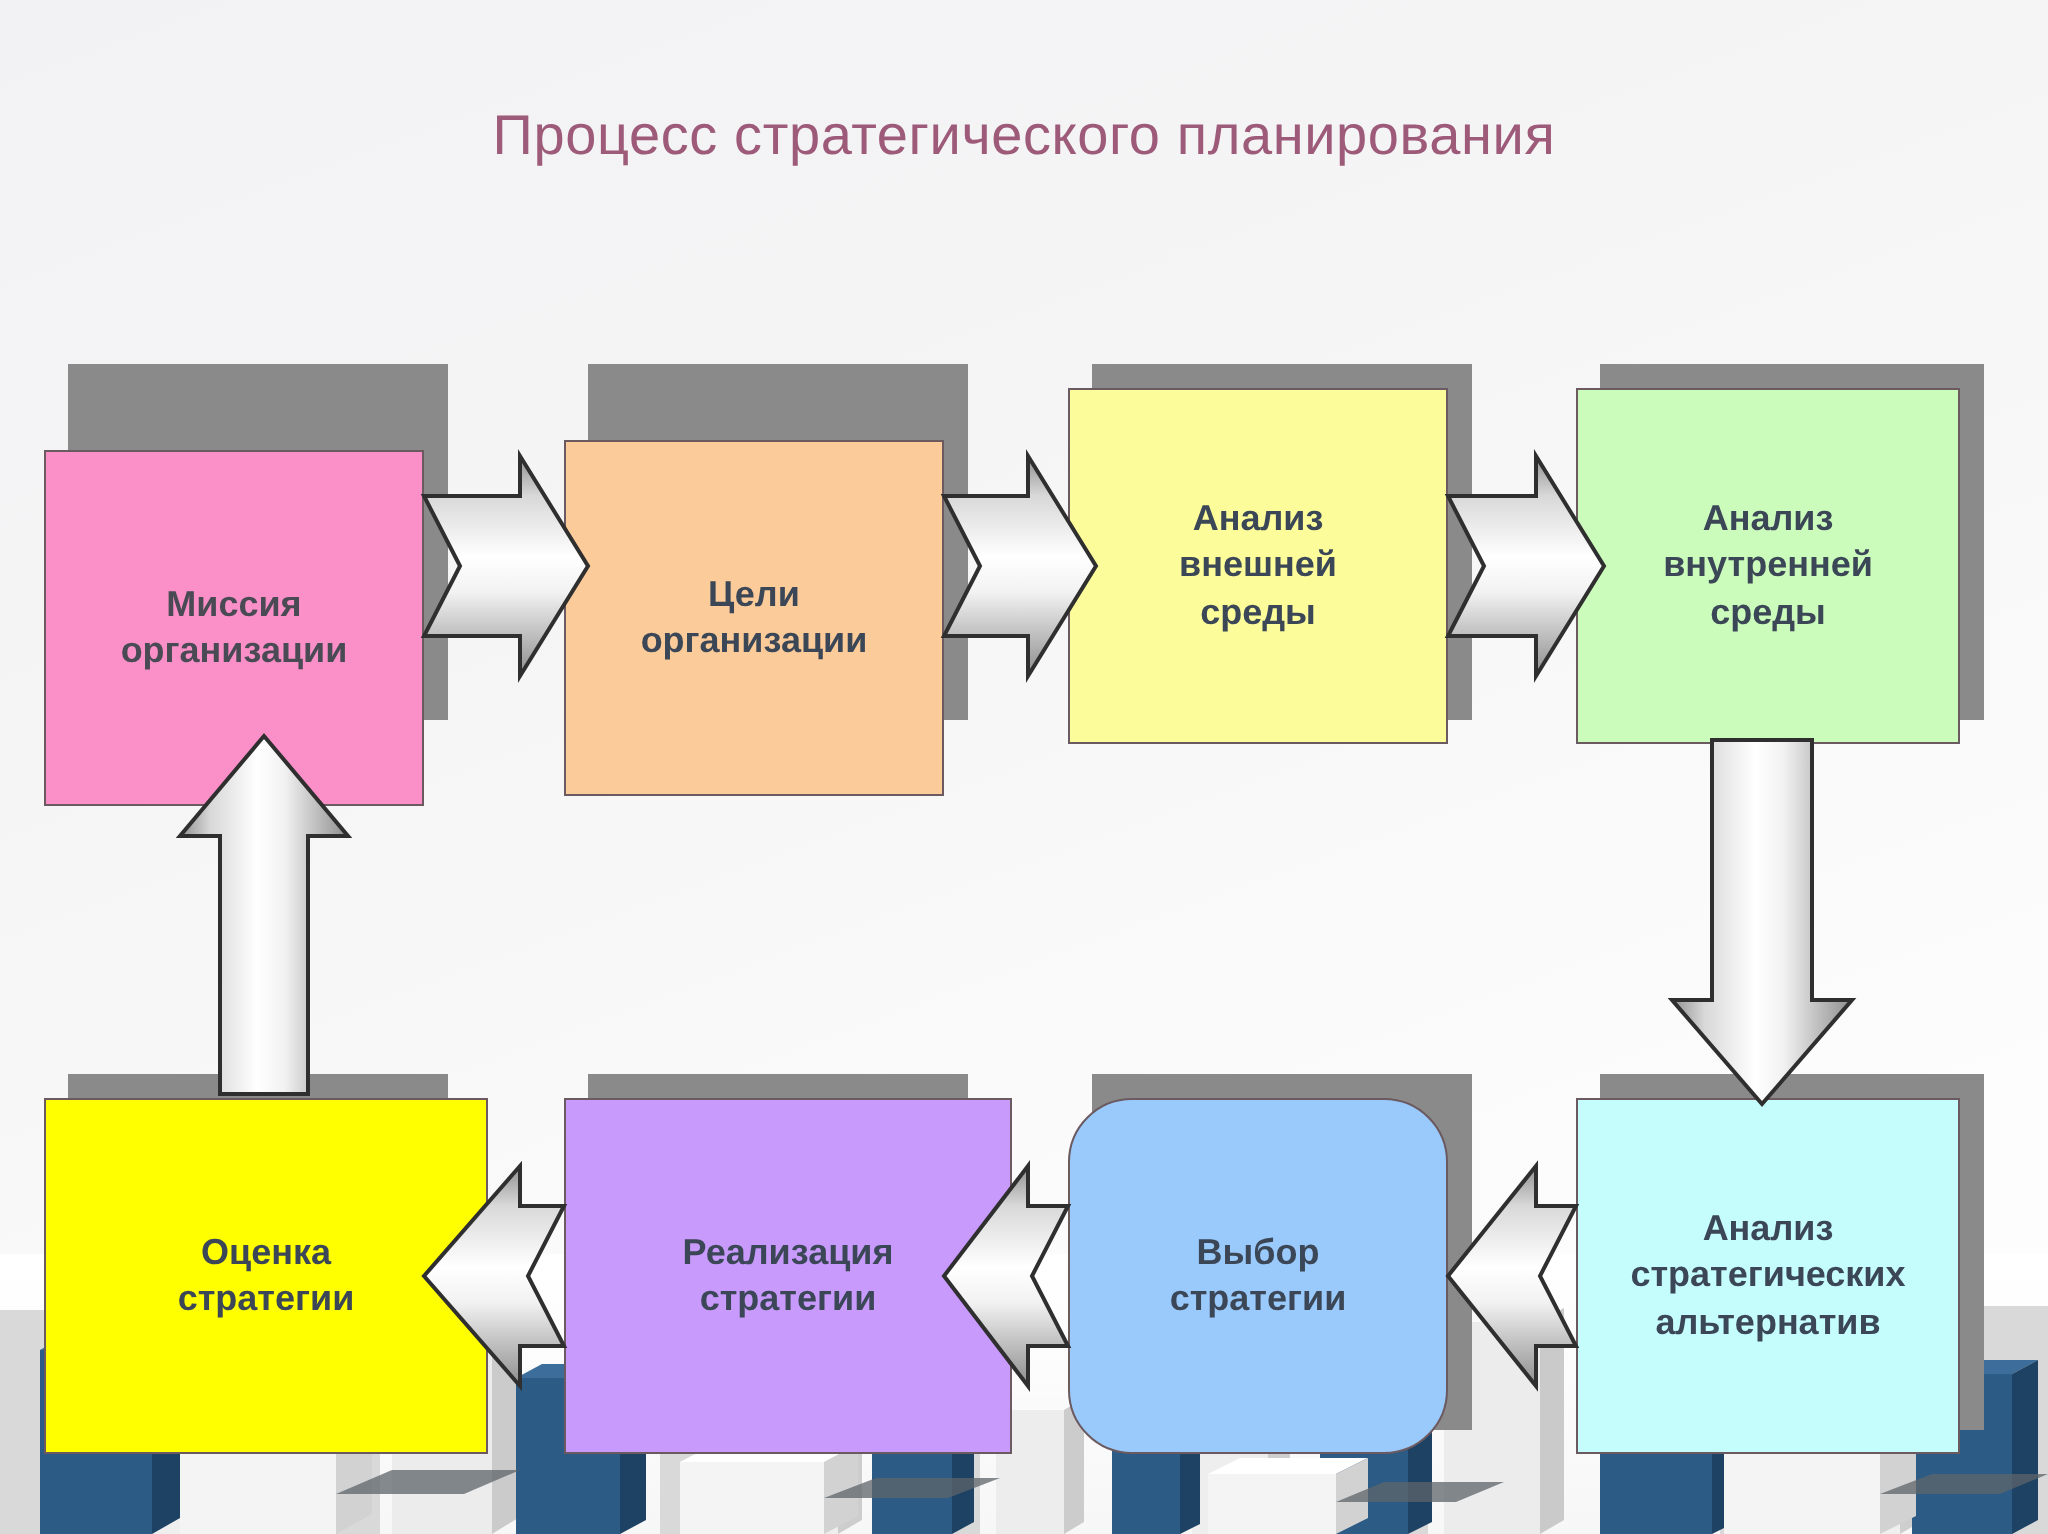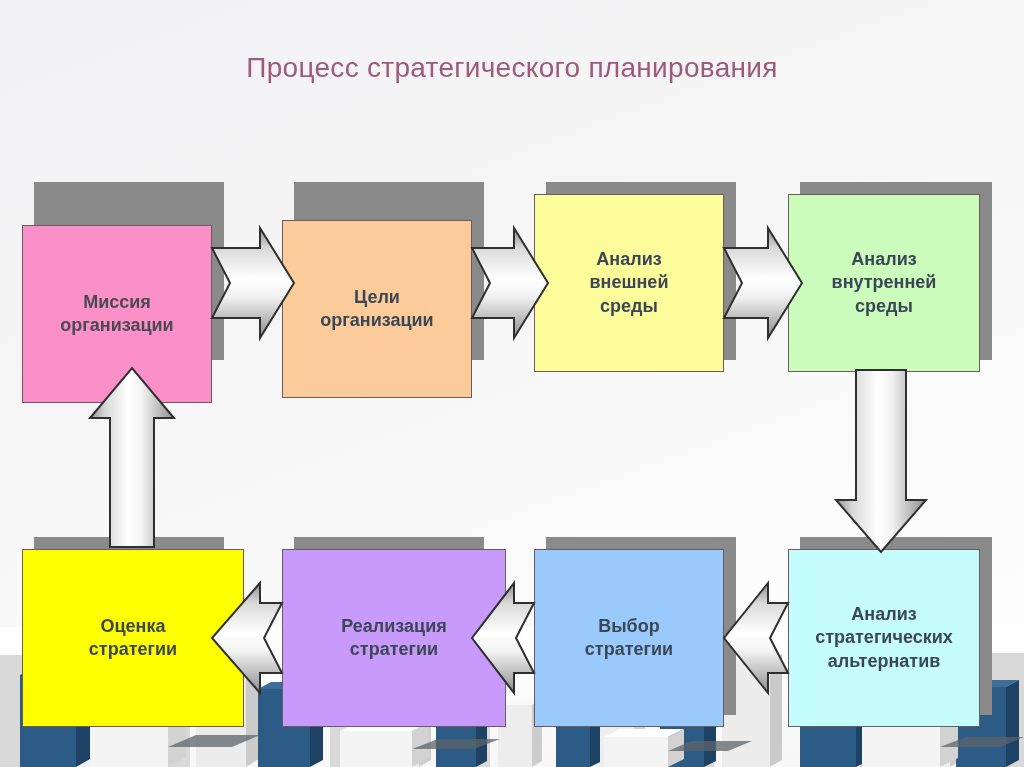--- a/index.html
+++ b/index.html
@@ -228,21 +228,21 @@
   <div class="node" style="left:22px; top:549px; width:222px; height:178px; background:#ffff00;">
     <span class="label">Оценка
 стратегии</span>
   </div>
 
   <div class="node" style="left:282px; top:549px; width:224px; height:178px; background:#c89afc;">
     <span class="label">Реализация
 стратегии</span>
   </div>
 
-  <div class="node" style="left:534px; top:549px; width:190px; height:178px; background:#9ac9fc;">
+  <div class="node" style="left:534px; top:549px; width:190px; height:178px; background:#9ac9fc;border-radius:32px;">
     <span class="label">Выбор
 стратегии</span>
   </div>
 
   <div class="node" style="left:788px; top:549px; width:192px; height:178px; background:#c5fcfc;">
     <span class="label">Анализ
 стратегических
 альтернатив</span>
   </div>
 

